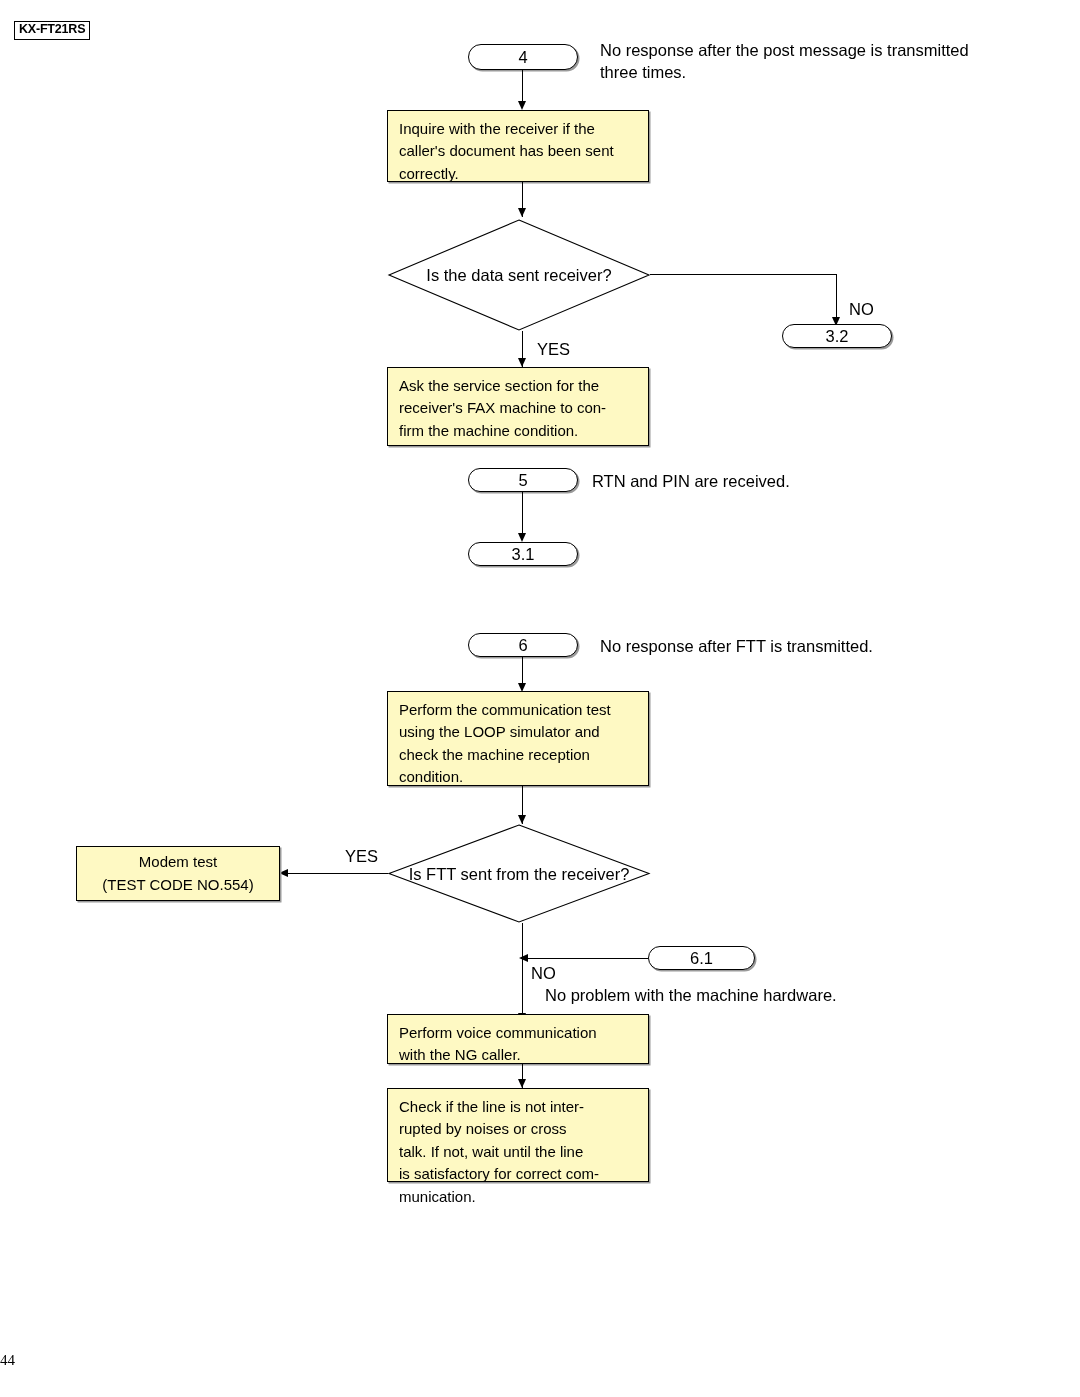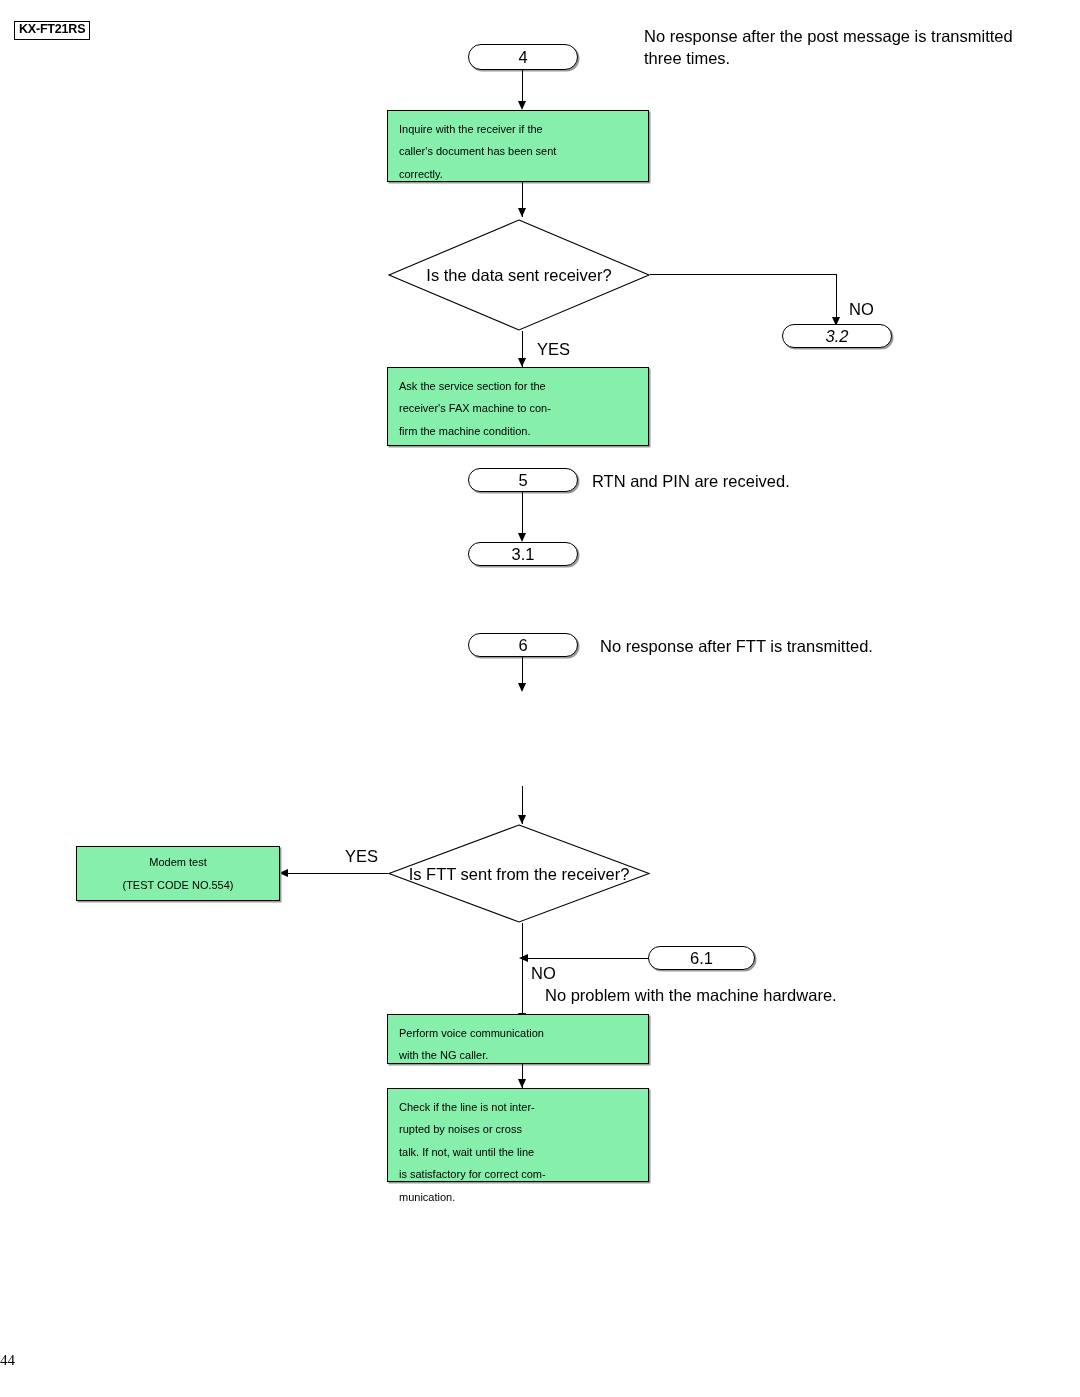--- a/index.html
+++ b/index.html
@@ -42,24 +42,24 @@
     display: flex;
     align-items: center;
     justify-content: center;
     font-size: 16.5px;
     box-sizing: border-box;
   }
 
   .process {
     position: absolute;
     border: 1.1px solid #000;
-    background: #86efac;
+    background: #fef9c3;
     box-shadow: 1.5px 1.5px 0 0 #9a9a9a;
     box-sizing: border-box;
-    font-size: 11px;
+    font-size: 15px;
     line-height: 22.4px;
     padding: 7px 0 0 11px;
     white-space: pre-line;
   }
   .process.centered {
     padding: 0;
     display: flex;
     flex-direction: column;
     align-items: center;
     justify-content: center;
@@ -138,21 +138,21 @@
 <body>
 
 <div id="page">
 
   <div class="model-badge">KX-FT21RS</div>
 
   <div class="connector" style="left:468px; top:44px; width:110px; height:26px;">
     <span>4</span>
   </div>
 
-  <div class="caption" style="left:600px; top:25px;margin-left:44px;">No response after the post message is transmitted
+  <div class="caption" style="left:600px; top:39px;">No response after the post message is transmitted
 three times.</div>
 
   <div class="vline" style="left:522px; top:70px; height:33px;"></div>
   <div class="arrow-down" style="left:518px; top:101px;"></div>
 
   <div class="process" style="left:387px; top:110px; width:262px; height:72px;">Inquire with the receiver if the
 caller's document has been sent
 correctly.</div>
 
   <div class="vline" style="left:522px; top:182px; height:35px;"></div>
@@ -163,21 +163,21 @@
       <polygon points="131,1 261,56 131,111 1,56" fill="#fff" stroke="#000" stroke-width="1.1"></polygon>
     </svg>
     <div class="dlabel">Is the data sent receiver?</div>
   </div>
 
   <div class="hline" style="left:650px; top:274px; width:187px;"></div>
   <div class="vline" style="left:836px; top:274px; height:48px;"></div>
   <div class="arrow-down" style="left:832px; top:317px;"></div>
   <div class="branch-label" style="left:849px; top:301px;">NO</div>
 
-  <div class="connector" style="left:782px; top:324px; width:110px; height:24px;font-style:italic;">
+  <div class="connector" style="left:782px; top:324px; width:110px; height:24px;">
     <span>3.2</span>
   </div>
 
   <div class="vline" style="left:522px; top:331px; height:36px;"></div>
   <div class="arrow-down" style="left:518px; top:358px;"></div>
   <div class="branch-label" style="left:537px; top:341px;">YES</div>
 
   <div class="process" style="left:387px; top:367px; width:262px; height:79px;">Ask the service section for the
 receiver's FAX machine to con-
 firm the machine condition.</div>
@@ -197,20 +197,24 @@
 
   <div class="connector" style="left:468px; top:633px; width:110px; height:24px;">
     <span>6</span>
   </div>
 
   <div class="caption" style="left:600px; top:635px;">No response after FTT is transmitted.</div>
 
   <div class="vline" style="left:522px; top:657px; height:31px;"></div>
   <div class="arrow-down" style="left:518px; top:683px;"></div>
 
+  <div class="process" style="left:387px; top:691px; width:262px; height:95px;">Perform the communication test
+using the LOOP simulator and
+check the machine reception
+condition.</div>
 
   <div class="vline" style="left:522px; top:786px; height:38px;"></div>
   <div class="arrow-down" style="left:518px; top:815px;"></div>
 
   <div class="diamond" style="left:388px; top:824px; width:262px; height:99px;">
     <svg width="262" height="99" viewBox="0 0 262 99">
       <polygon points="131,1 261,49.5 131,98 1,49.5" fill="#fff" stroke="#000" stroke-width="1.1"></polygon>
     </svg>
     <div class="dlabel">Is FTT sent from the receiver?</div>
   </div>

